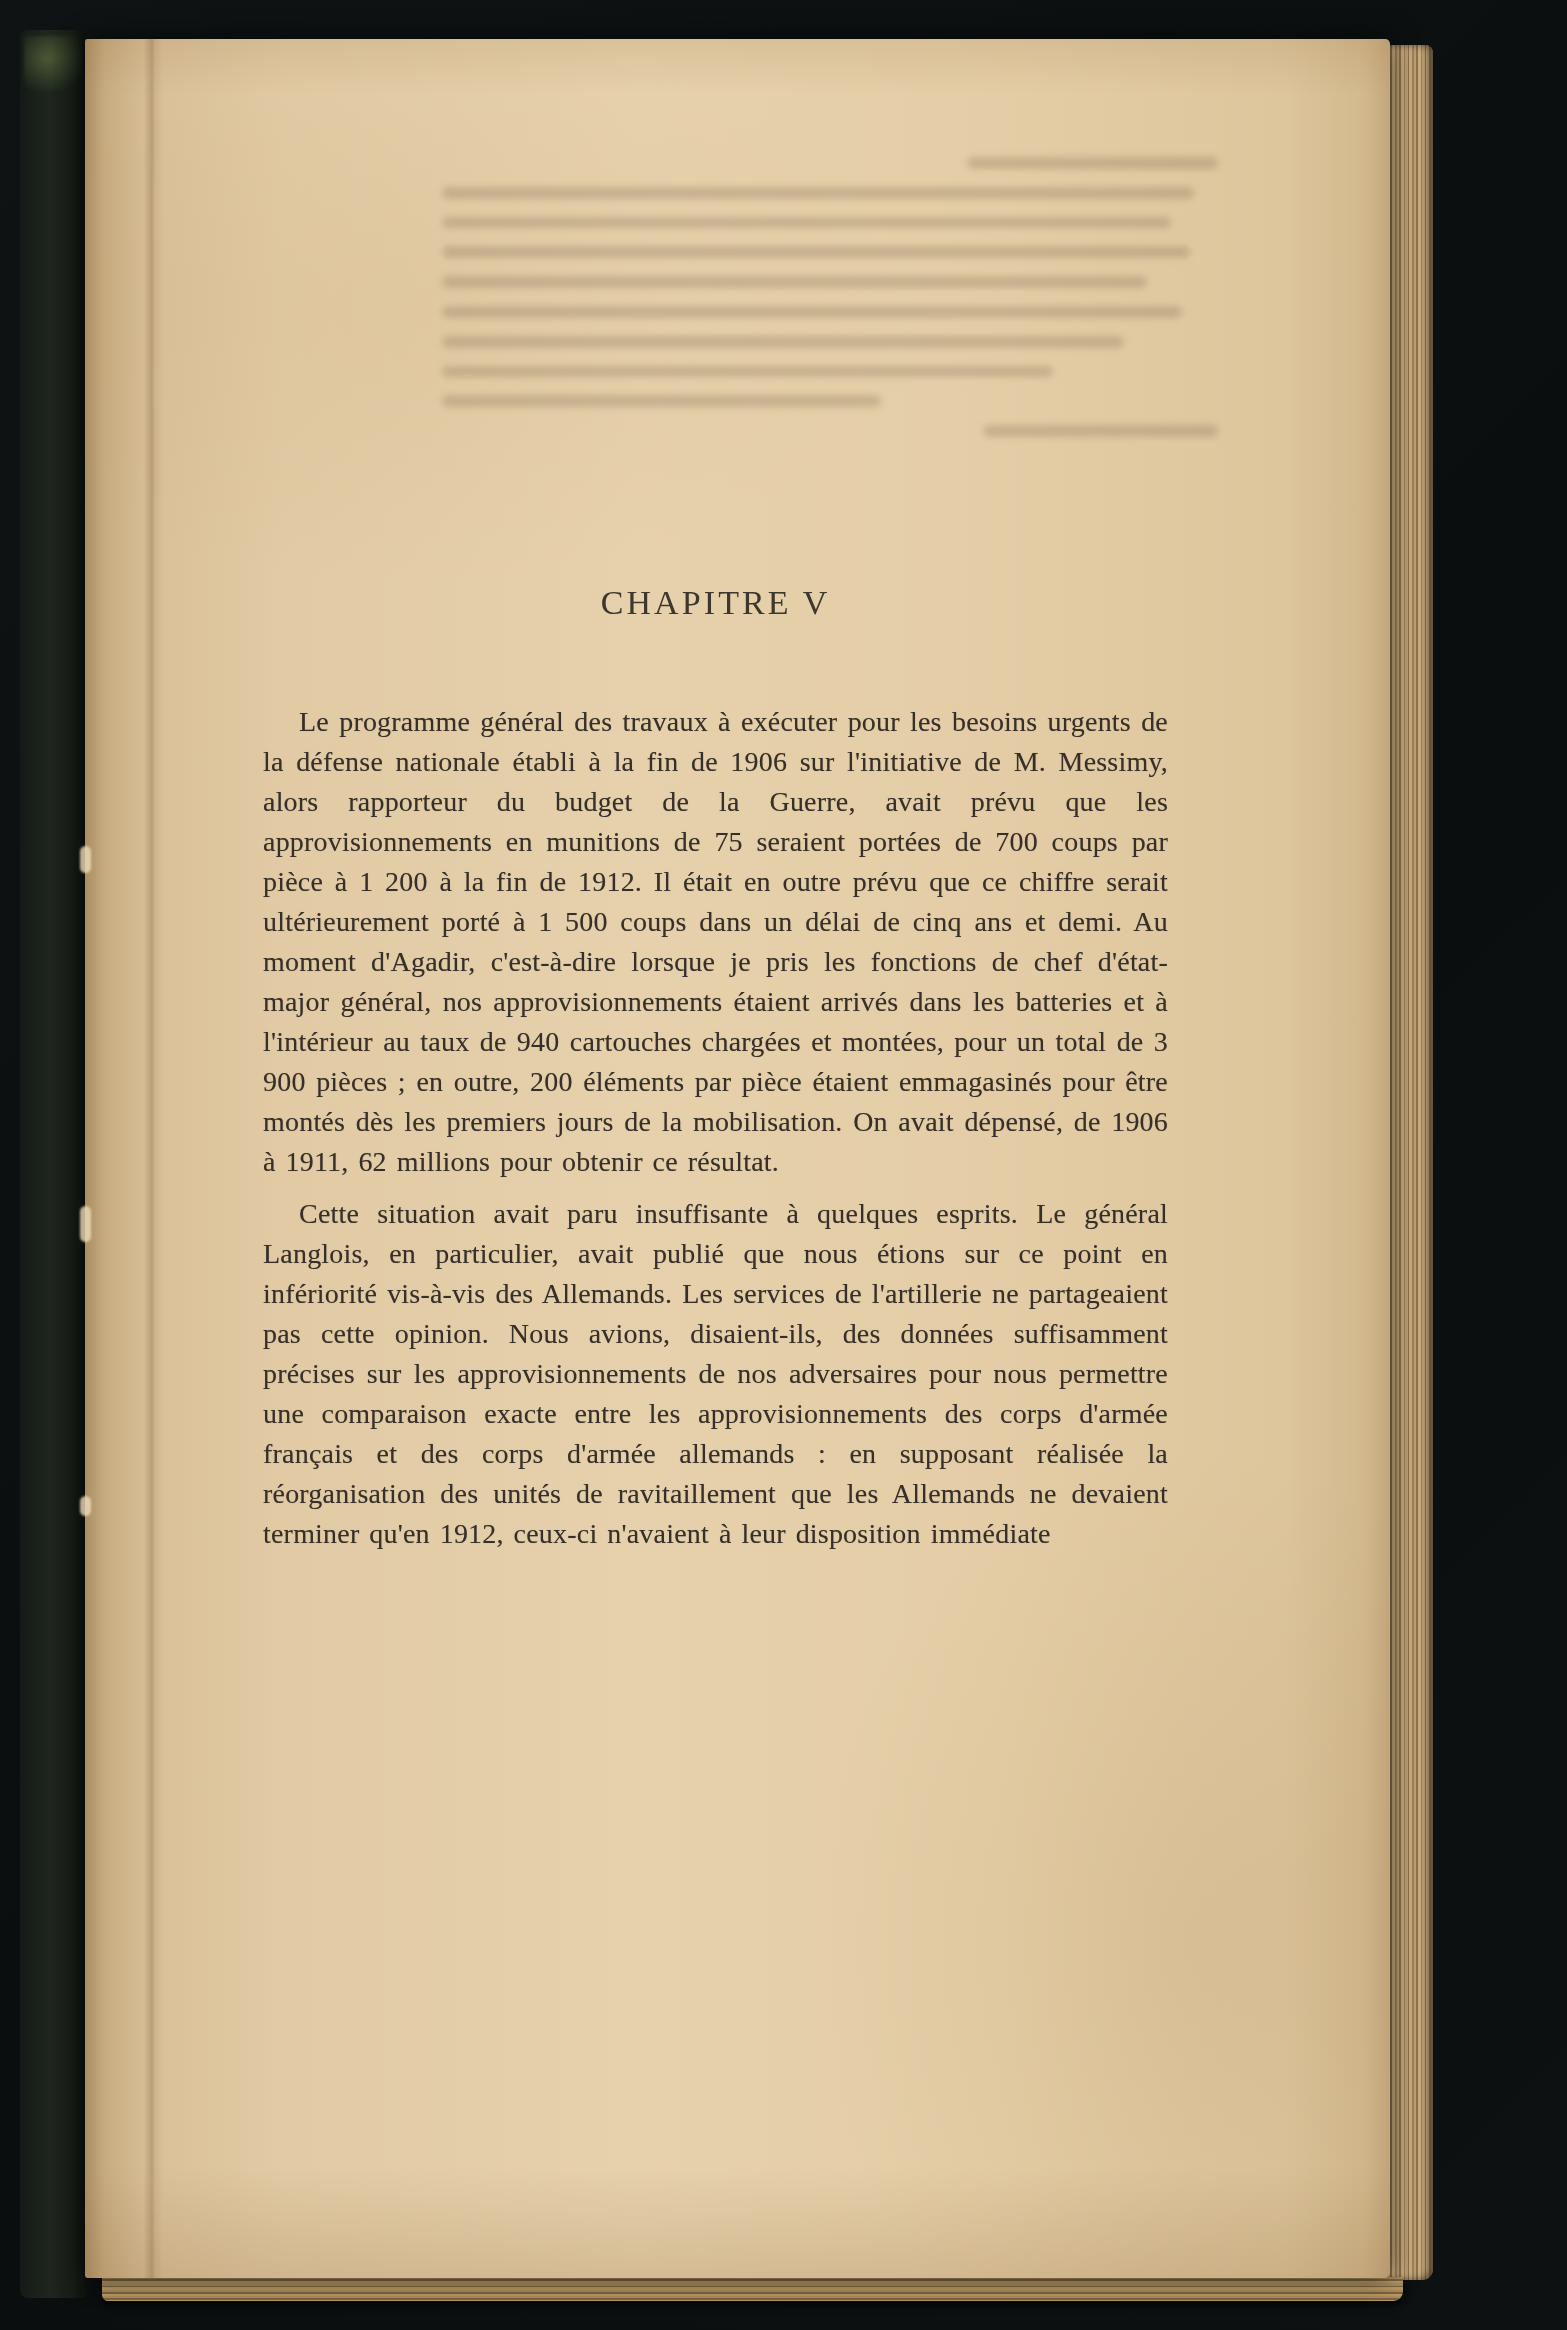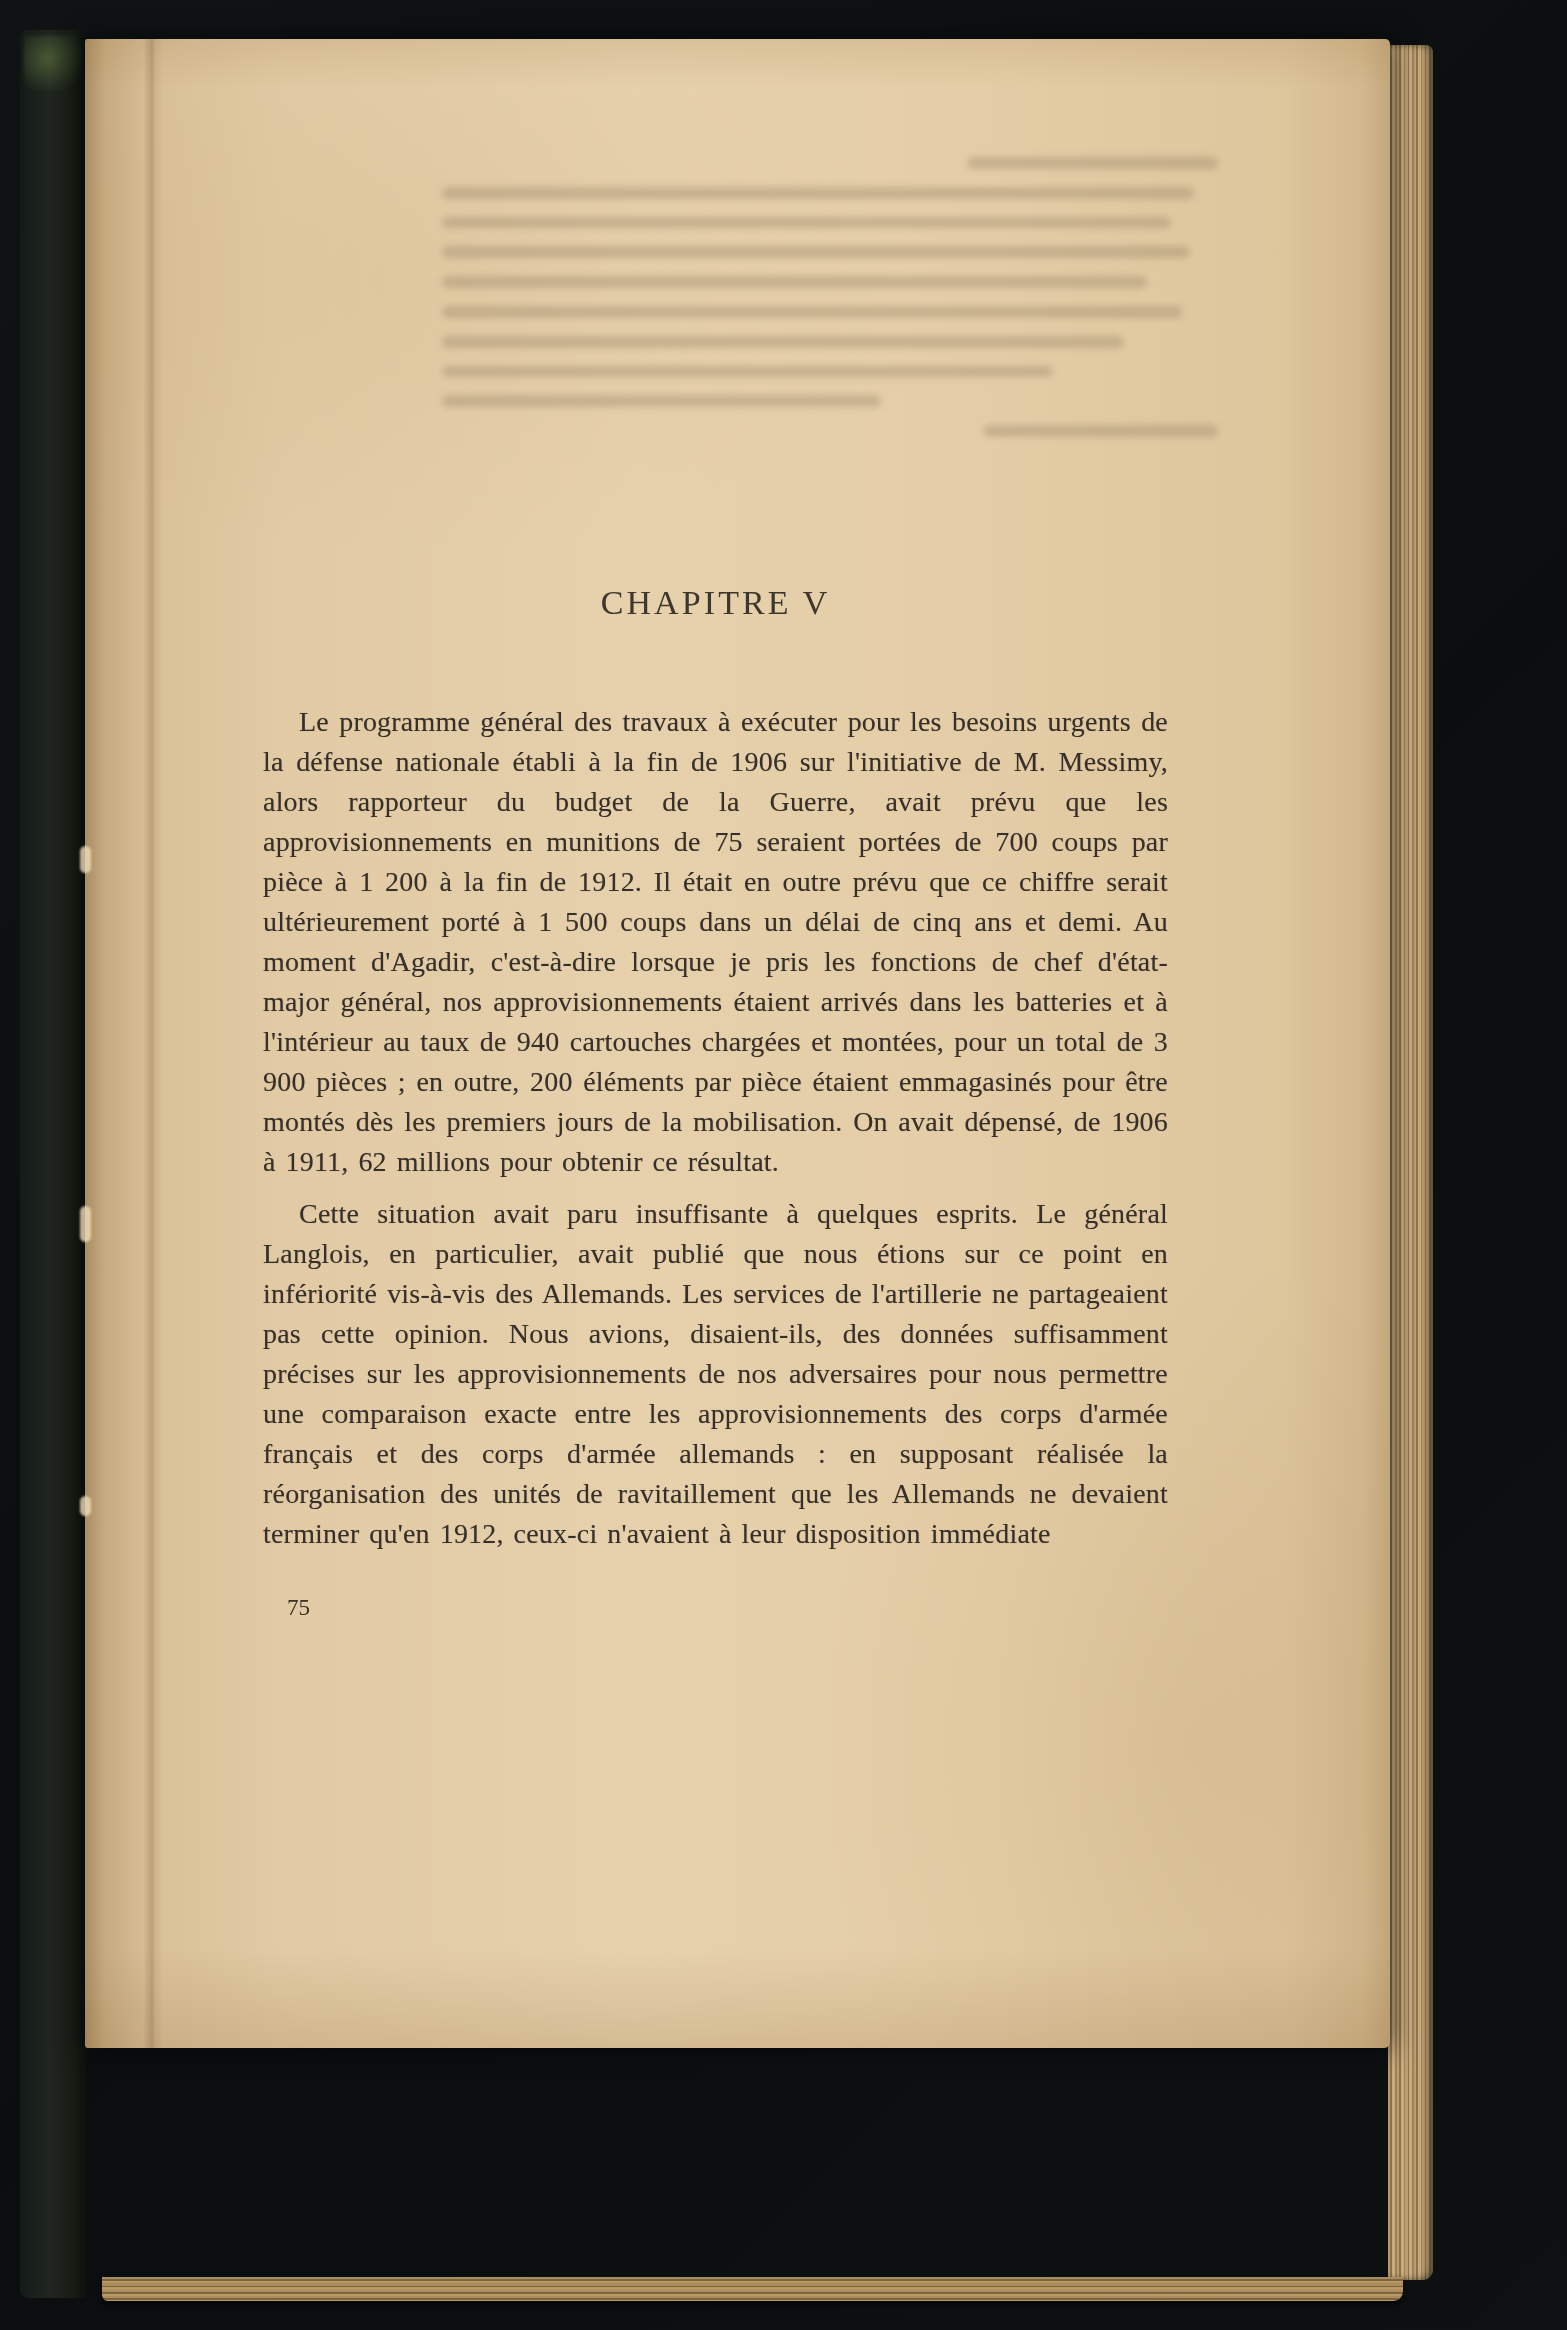--- a/index.html
+++ b/index.html
@@ -65,21 +65,21 @@
     border-radius: 0 0 9.4px 6.3px;
     box-shadow: 0 4.7px 7.8px rgba(0,0,0,0.6);
   }
 
   
   .page {
     position: absolute;
     left: 85px;
     top: 39px;
     width: 1305px;
-    height: 2009px;
+    height: 2239px;
     background:
       radial-gradient(ellipse 705px 392px at 25% 12%, rgba(190,150,95,0.10), transparent 70%),
       radial-gradient(ellipse 548px 705px at 85% 85%, rgba(160,120,70,0.12), transparent 70%),
       linear-gradient(180deg, rgba(150,110,60,0.16) 0%, rgba(0,0,0,0) 2.5%, rgba(0,0,0,0) 95%, rgba(140,100,55,0.20) 100%),
       linear-gradient(90deg, #aa8d63 0%, #c7ab80 1.5%, #d9c099 5%, #e1caa4 15%, #e6d1ac 42%, #e4cda6 70%, #ddc59c 92%, #d2b88d 98%, #c3a77c 100%);
     border-radius: 2.4px 4.7px 6.3px 2.4px;
     box-shadow: 0 0 27px rgba(0,0,0,0.65);
   }
 
   
@@ -198,17 +198,16 @@
 
   <div class="text-block">
     <h1 class="chapter-title">CHAPITRE V</h1>
 
 
     <div class="body-copy">
       <p>Le programme général des travaux à exécuter pour les besoins urgents de la défense nationale établi à la fin de 1906 sur l'initiative de M. Messimy, alors rapporteur du budget de la Guerre, avait prévu que les approvisionnements en munitions de 75 seraient portées de 700 coups par pièce à 1 200 à la fin de 1912. Il était en outre prévu que ce chiffre serait ultérieurement porté à 1 500 coups dans un délai de cinq ans et demi. Au moment d'Agadir, c'est-à-dire lorsque je pris les fonctions de chef d'état-major général, nos approvisionnements étaient arrivés dans les batteries et à l'intérieur au taux de 940 cartouches chargées et montées, pour un total de 3 900 pièces ; en outre, 200 éléments par pièce étaient emmagasinés pour être montés dès les premiers jours de la mobilisation. On avait dépensé, de 1906 à 1911, 62 millions pour obtenir ce résultat.</p>
       <p>Cette situation avait paru insuffisante à quelques esprits. Le général Langlois, en particulier, avait publié que nous étions sur ce point en infériorité vis-à-vis des Allemands. Les services de l'artillerie ne partageaient pas cette opinion. Nous avions, disaient-ils, des données suffisamment précises sur les approvisionnements de nos adversaires pour nous permettre une comparaison exacte entre les approvisionnements des corps d'armée français et des corps d'armée allemands : en supposant réalisée la réorganisation des unités de ravitaillement que les Allemands ne devaient terminer qu'en 1912, ceux-ci n'avaient à leur disposition immédiate</p>
     </div>
 
-    <div class="page-number">75</div>
   </div>
 
 </div>
 
 
 </body></html>

